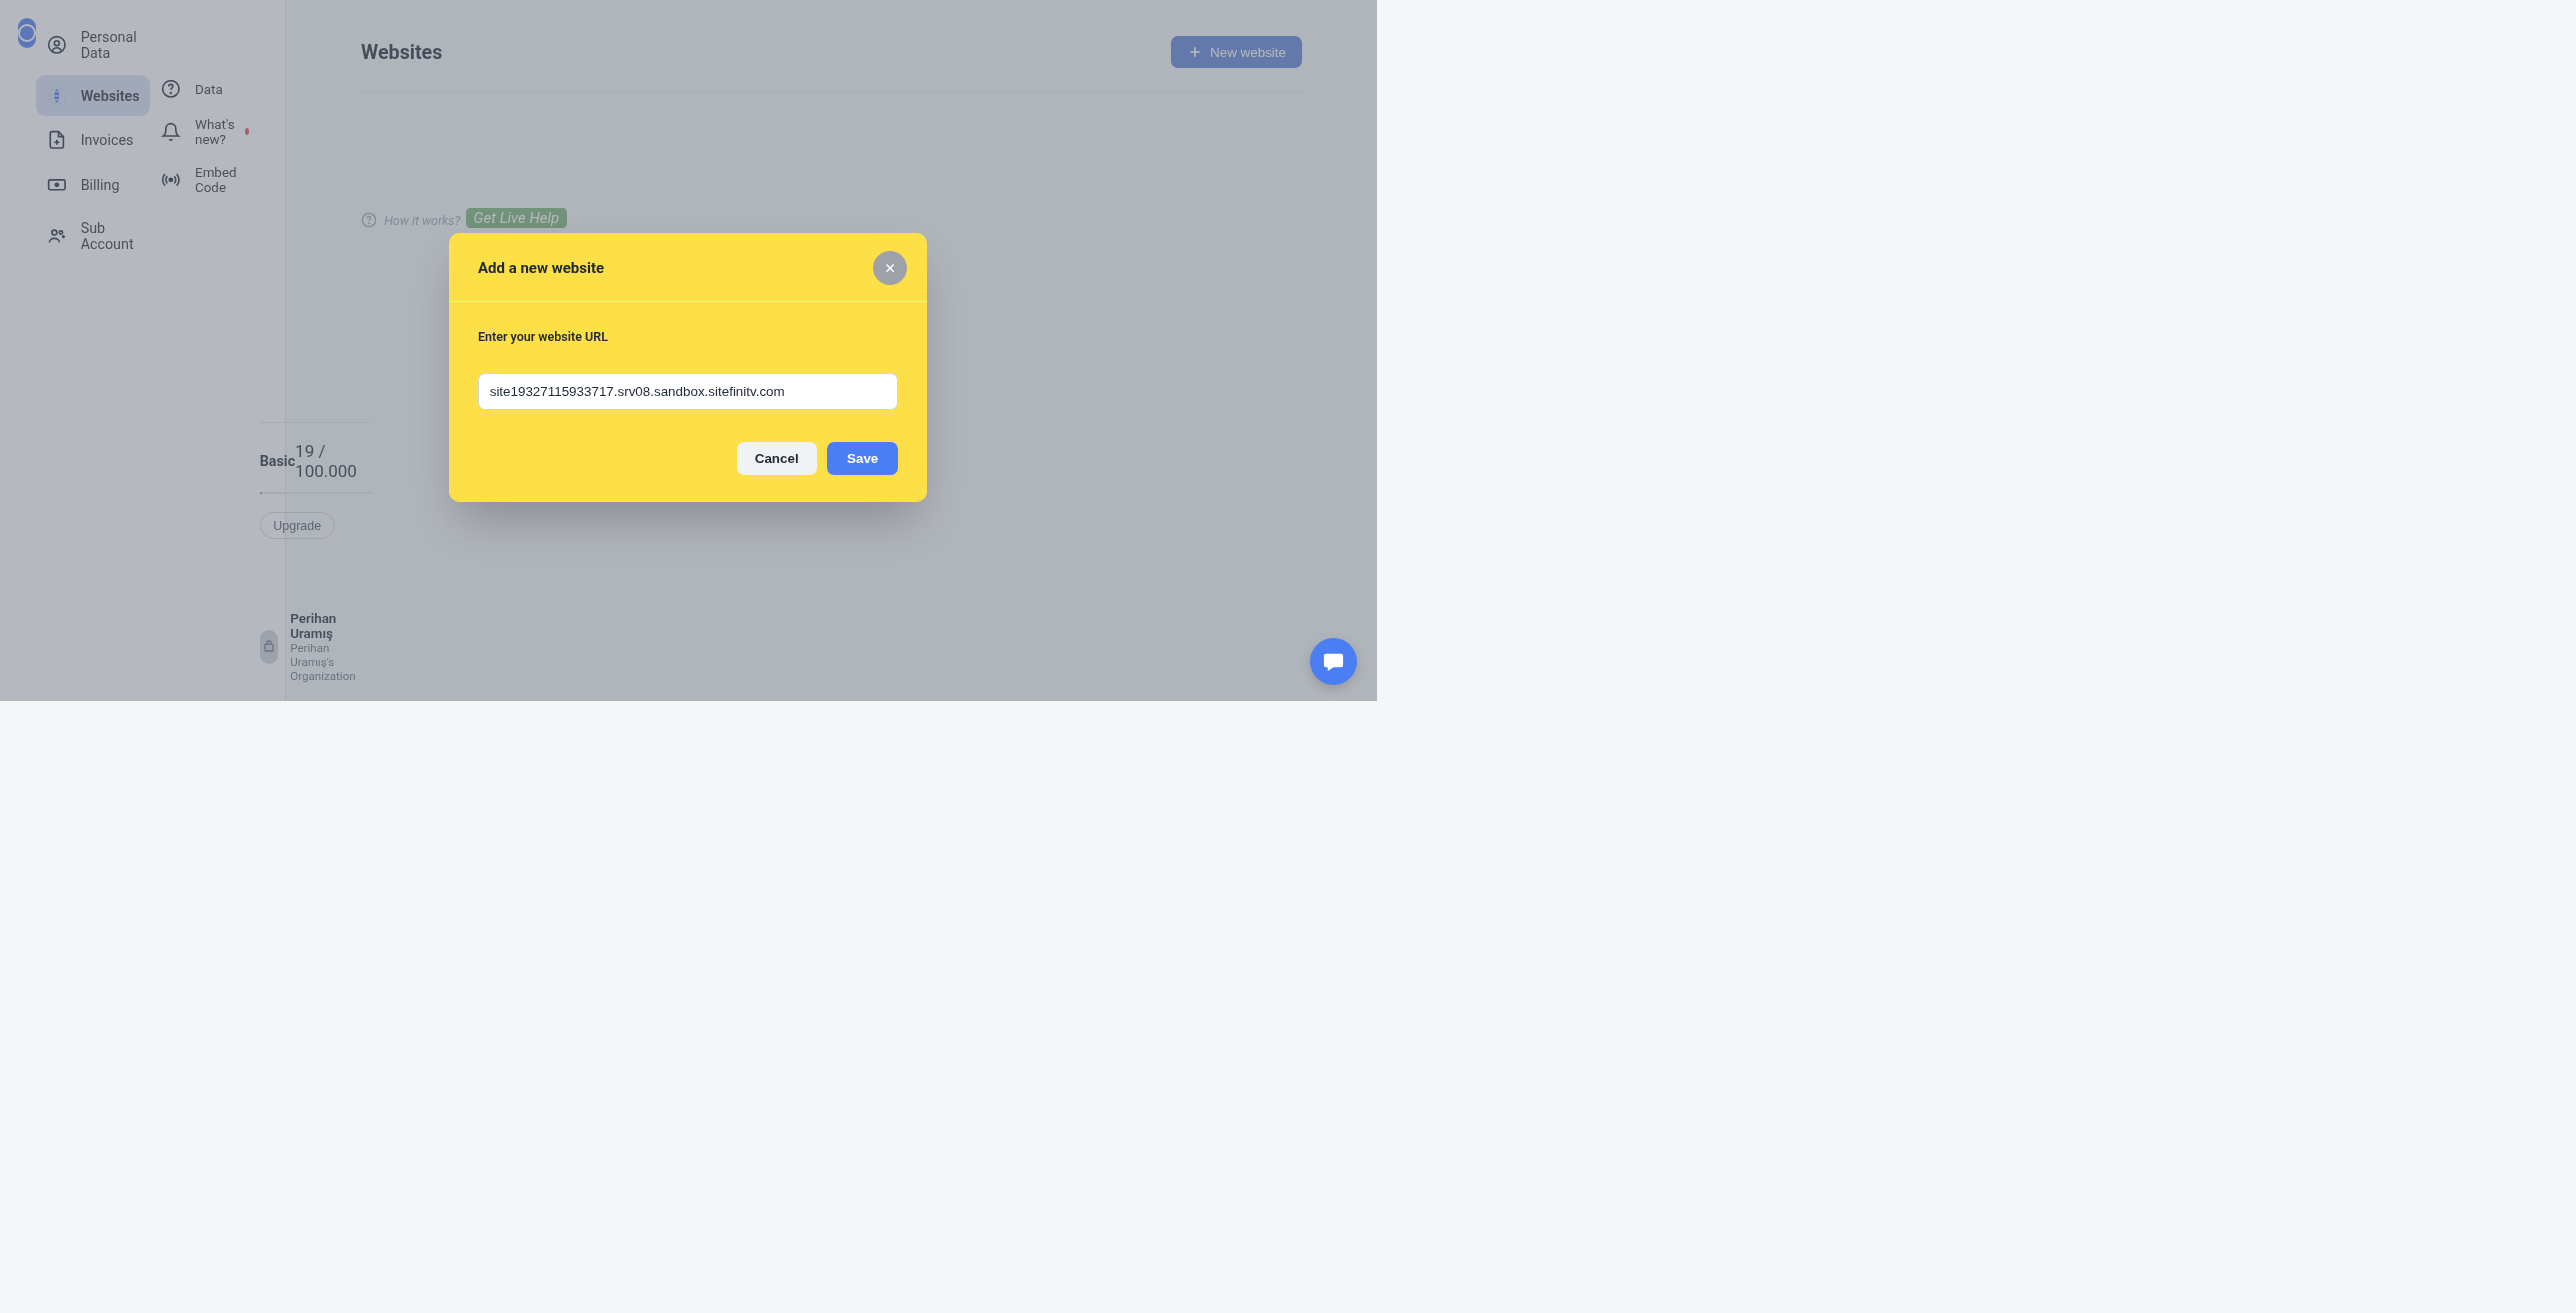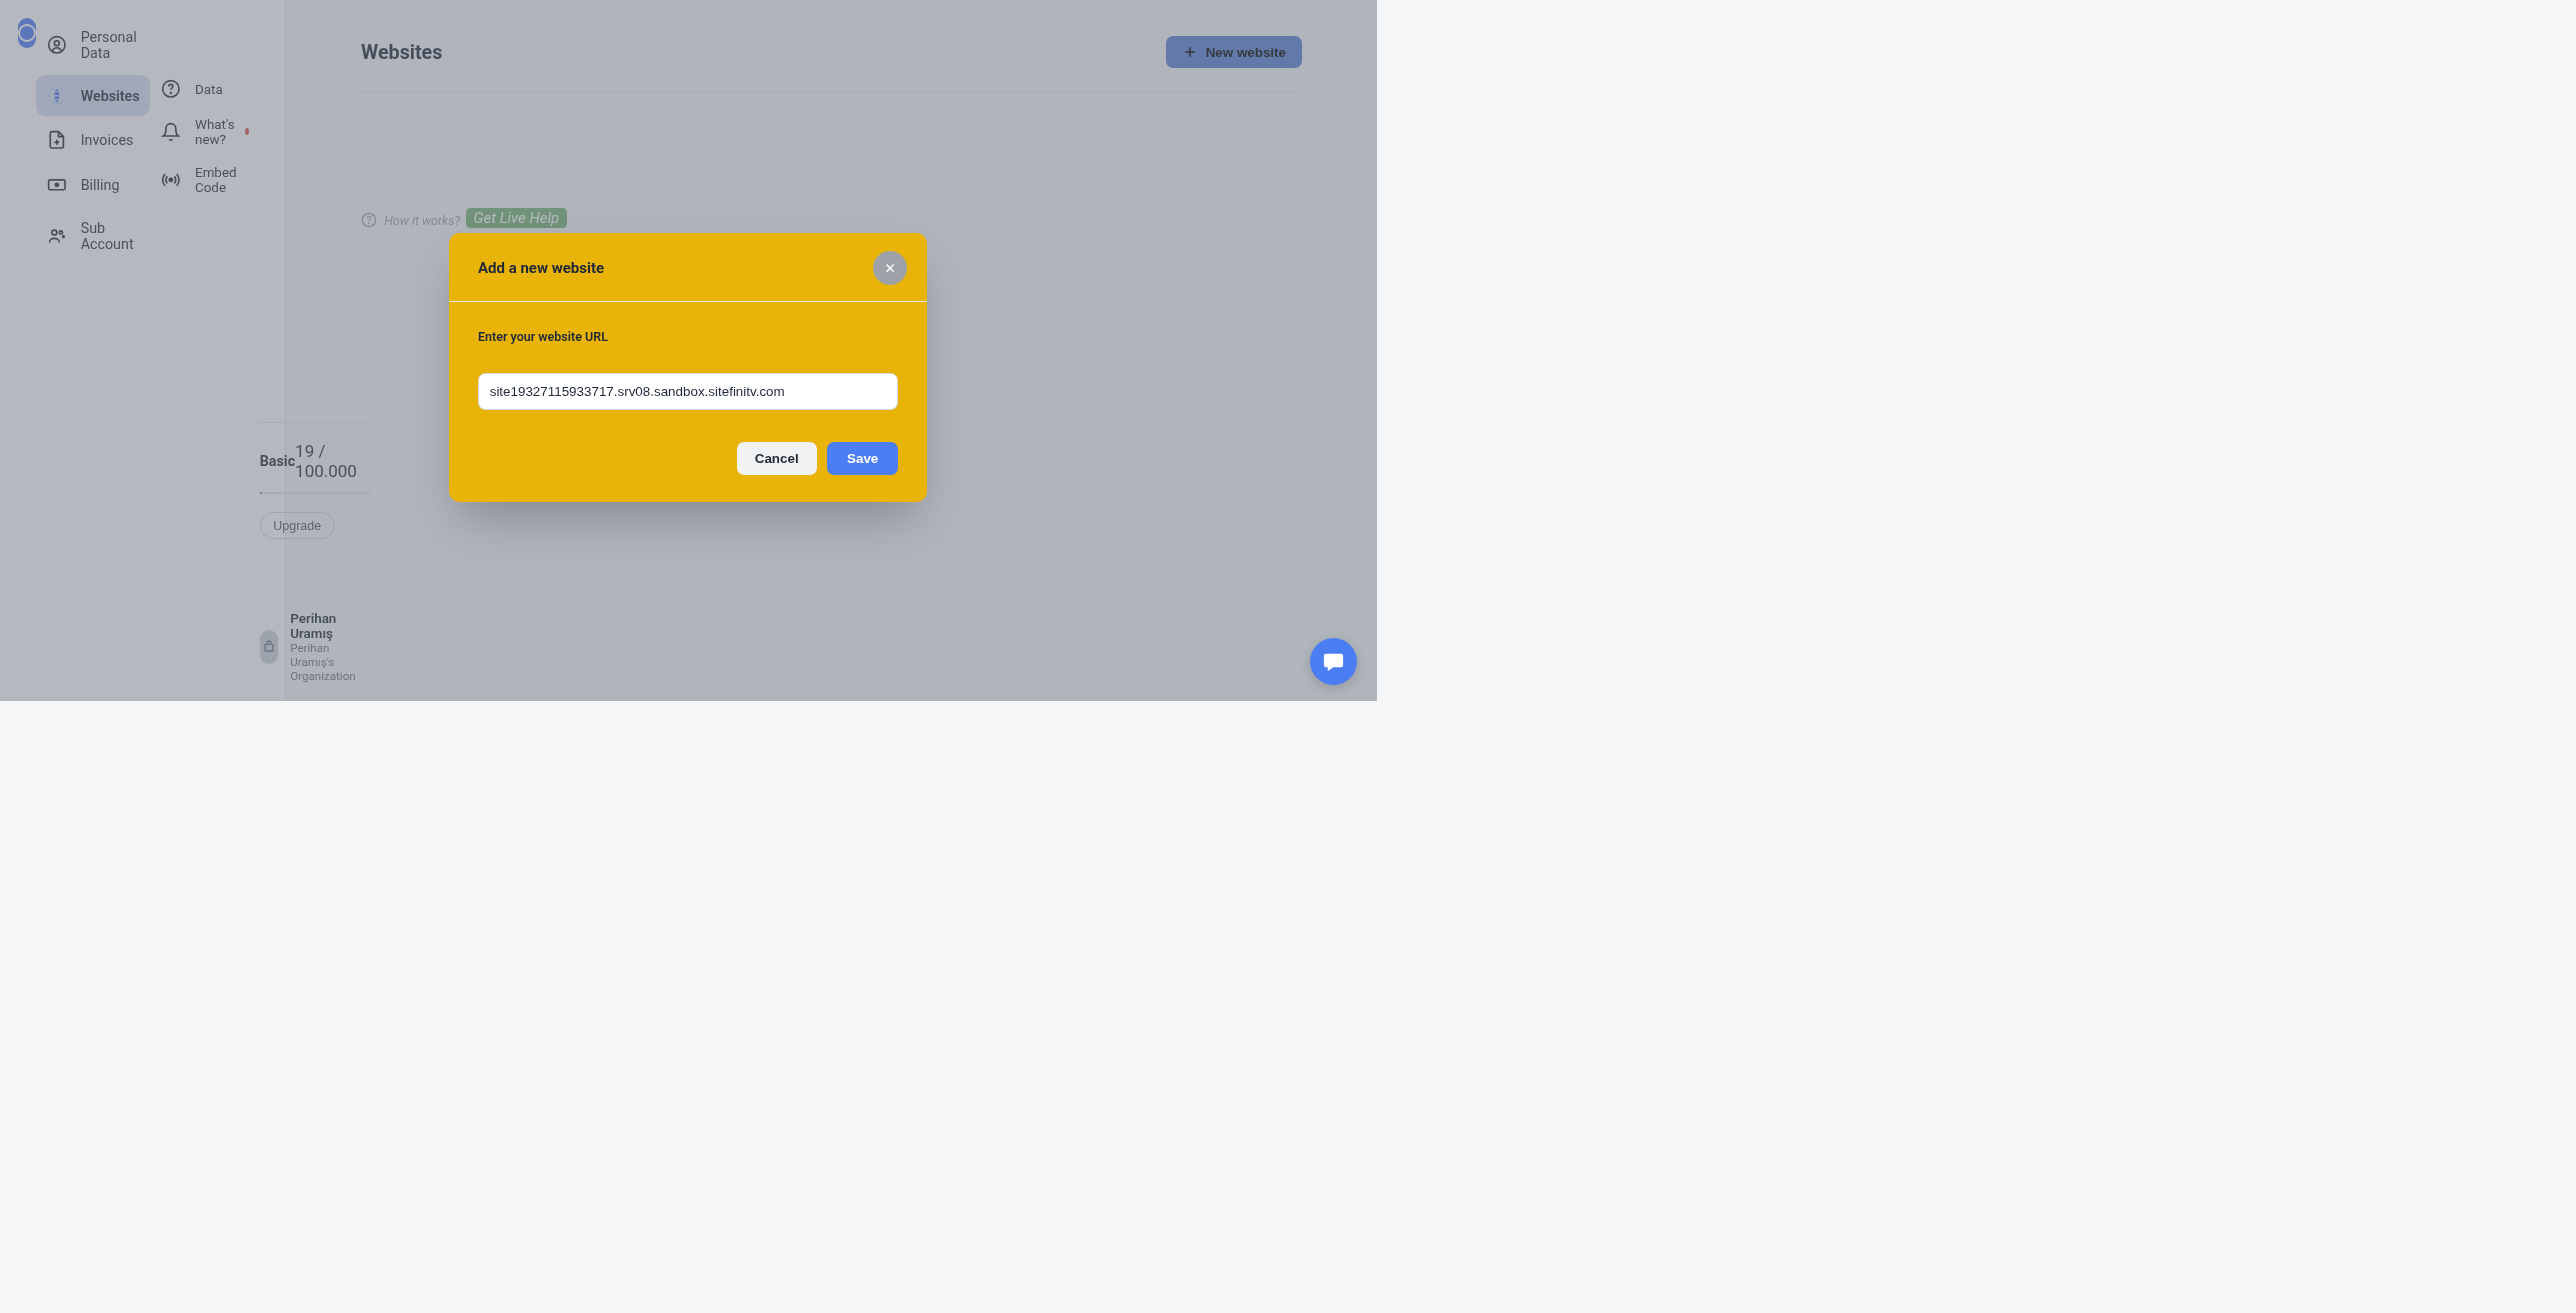--- a/index.html
+++ b/index.html
@@ -174,25 +174,25 @@
     }
     .page-title {
       font-size: 19.7px;
       font-weight: 700;
       color: #1f2937;
     }
     .new-website-btn {
       display: flex;
       align-items: center;
       background: #5b81d3;
-      color: #000000;
+      color: #ffffff;
       padding: 8px 16px;
       border-radius: 7.2px;
       font-size: 13.4px;
-      font-weight: 700;
+      font-weight: 400;
       cursor: pointer;
       border: none;
     }
     .new-website-btn svg {
       margin-right: 7.2px;
     }
     .help-row {
       display: flex;
       align-items: flex-end;
       margin-top: 116px;
@@ -219,21 +219,21 @@
       position: absolute;
       inset: 0;
       background: rgba(107, 114, 128, 0.5);
       z-index: 100;
     }
     .modal {
       position: absolute;
       top: 233px;
       left: 449px;
       width: 478px;
-      background: #eab308;
+      background: #fde047;
       border-radius: 10.7px;
       z-index: 101;
       box-shadow: 0 22.4px 45px -10.7px rgba(0,0,0,0.25);
     }
     .modal-header {
       display: flex;
       justify-content: space-between;
       align-items: center;
       padding: 18px 19.7px 16px 29px;
       border-bottom: 0.9px solid #e5e7eb;

